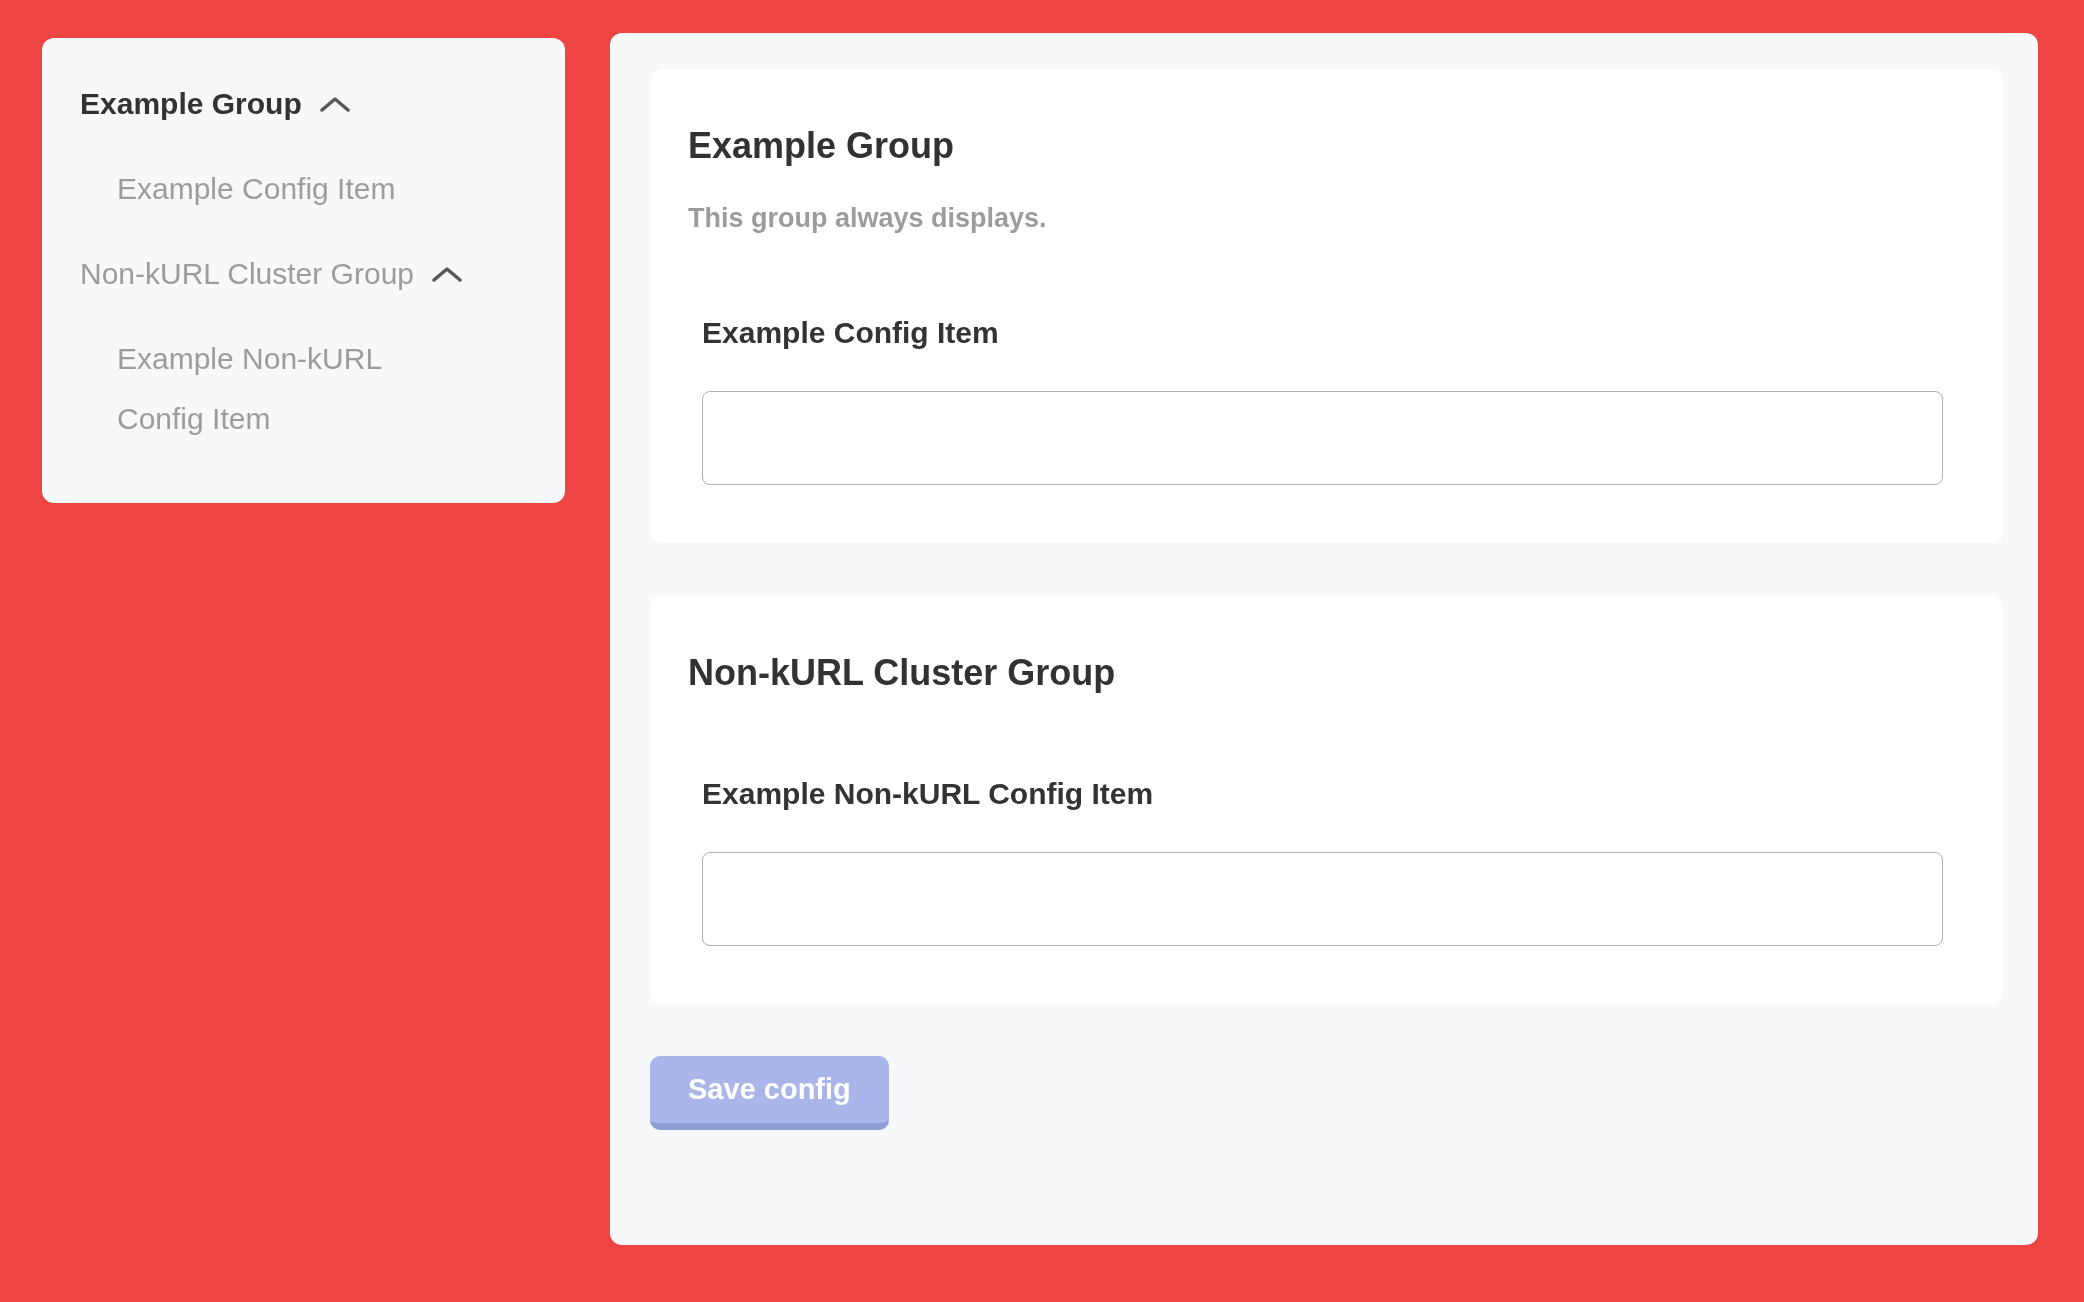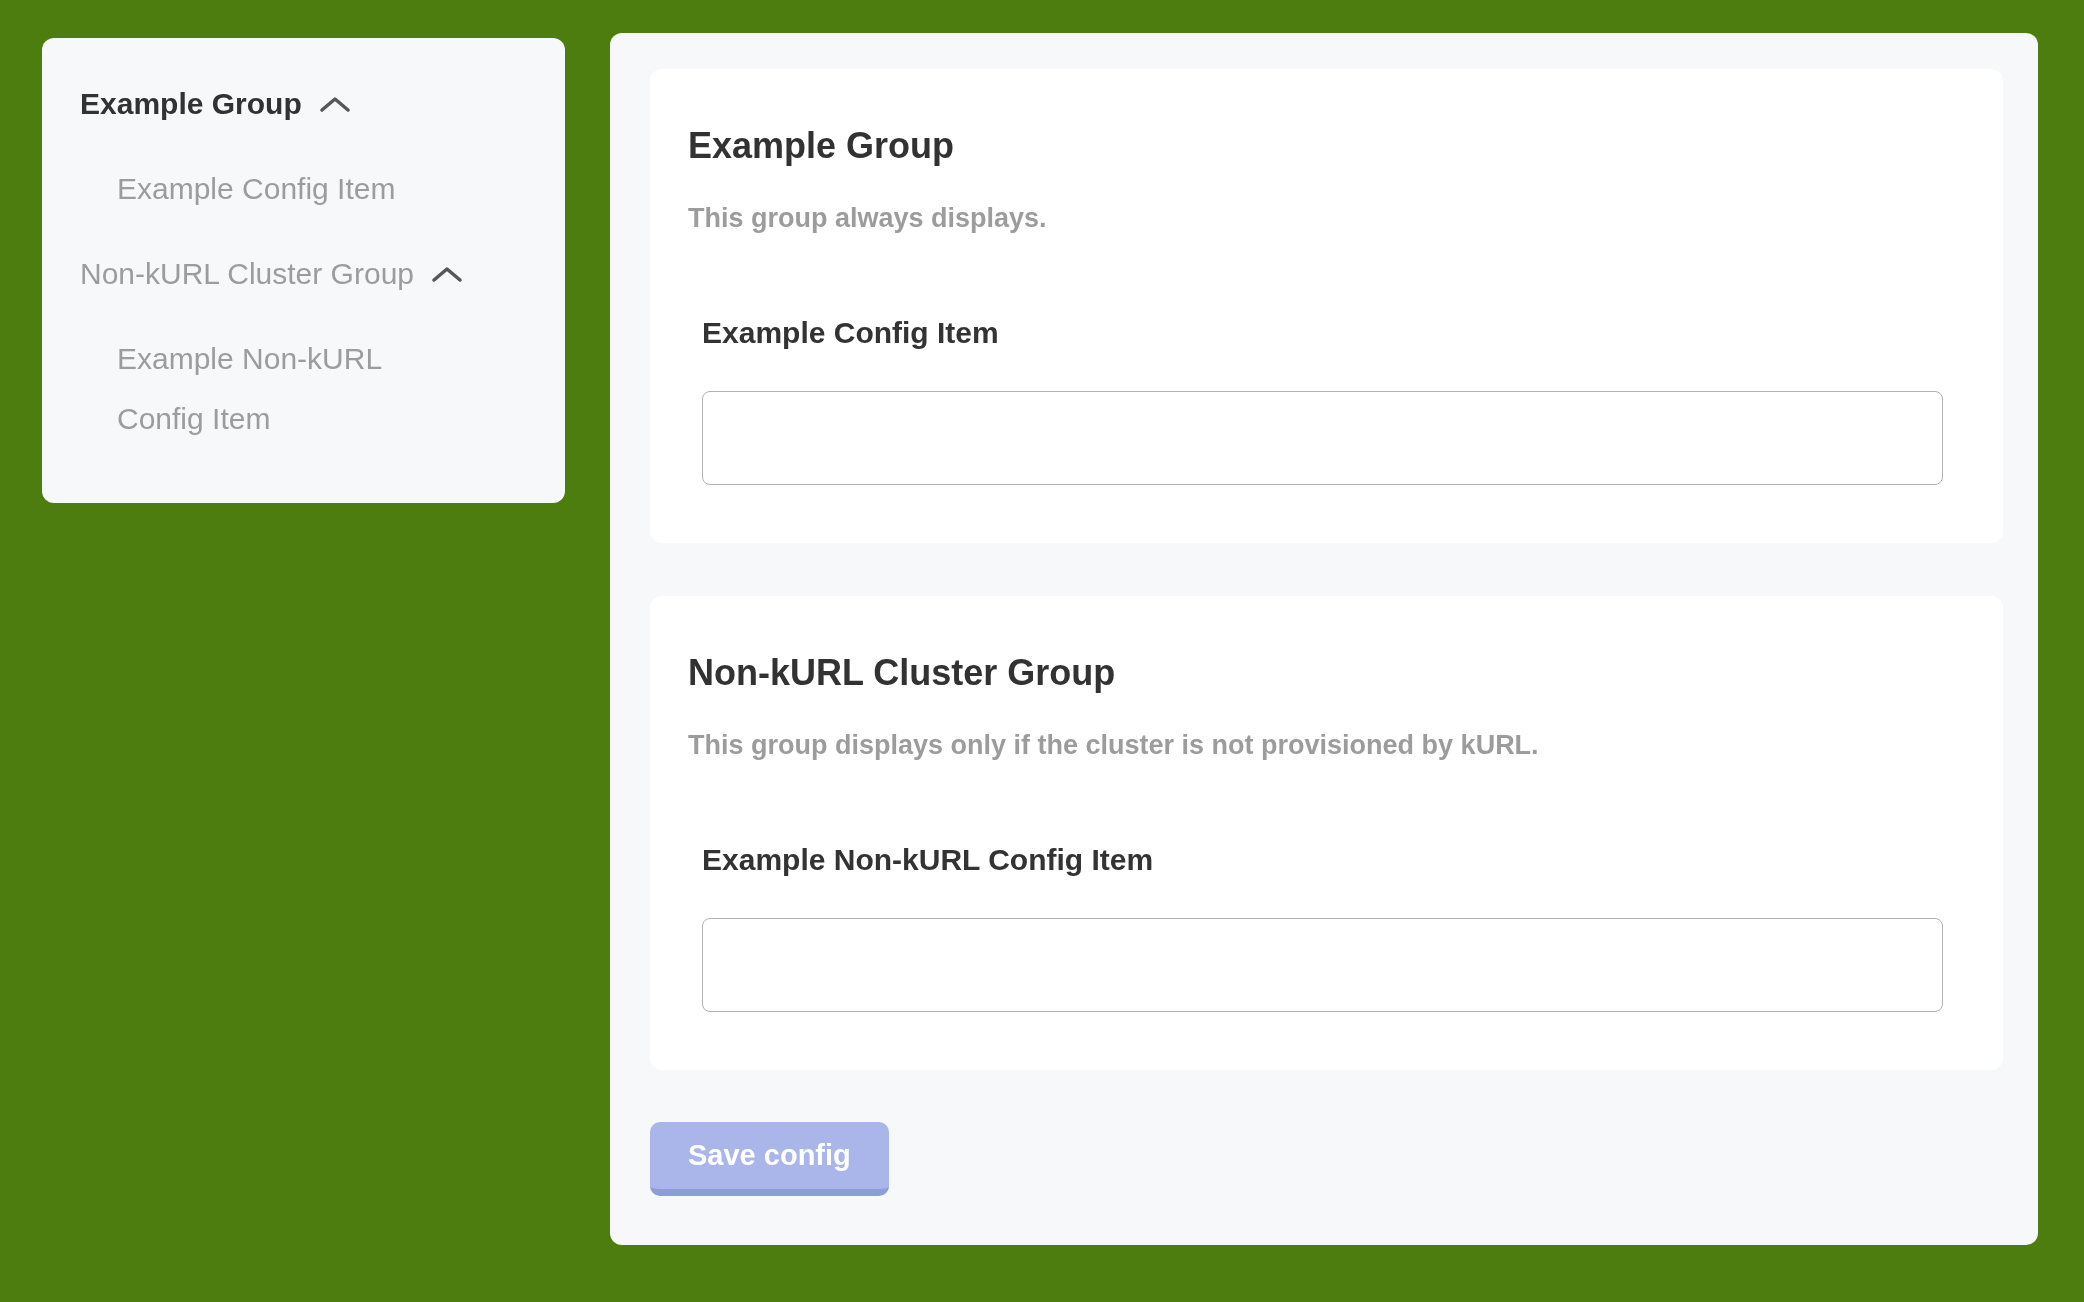--- a/index.html
+++ b/index.html
@@ -1,20 +1,20 @@
 <!DOCTYPE html>
 <html><head>
 <meta charset="utf-8">
 <style>
   html, body { margin: 0; padding: 0; background: #ffffff; }
   .page {
     position: relative;
     width: 2084px;
     height: 1302px;
-    background: #4d7c0f;
+    background: #ef4444;
     font-family: "Liberation Sans", sans-serif;
     overflow: hidden;
   }
 
   
   .sidebar {
     position: absolute;
     left: 42px;
     top: 38px;
     width: 523px;
@@ -158,21 +158,20 @@
       <p class="group-desc">This group always displays.</p>
       <div class="config-item">
         <label class="item-label">Example Config Item</label>
         <input class="item-input" type="text" value="" style="">
       </div>
     </section>
 
     
     <section class="card">
       <h2 class="group-title">Non-kURL Cluster Group</h2>
-      <p class="group-desc">This group displays only if the cluster is not provisioned by kURL.</p>
       <div class="config-item">
         <label class="item-label">Example Non-kURL Config Item</label>
         <input class="item-input" type="text" value="" style="">
       </div>
     </section>
 
     <button class="save-btn">Save config</button>
 
   </main>
 

